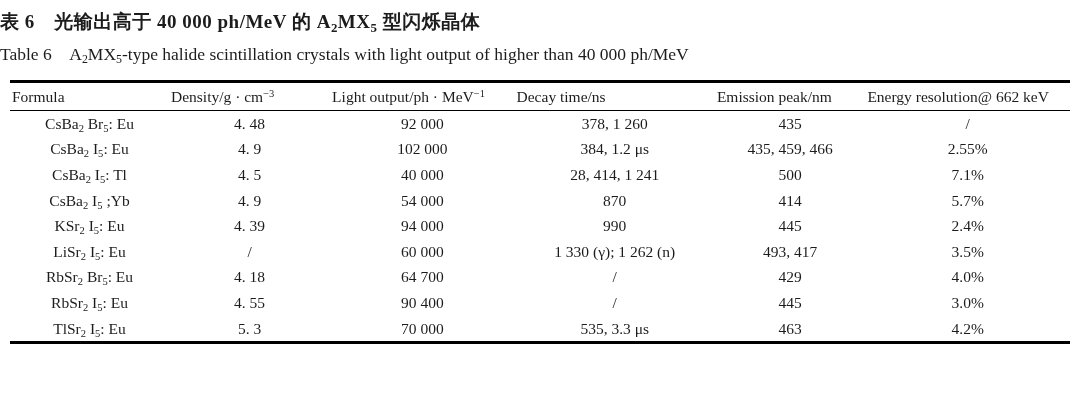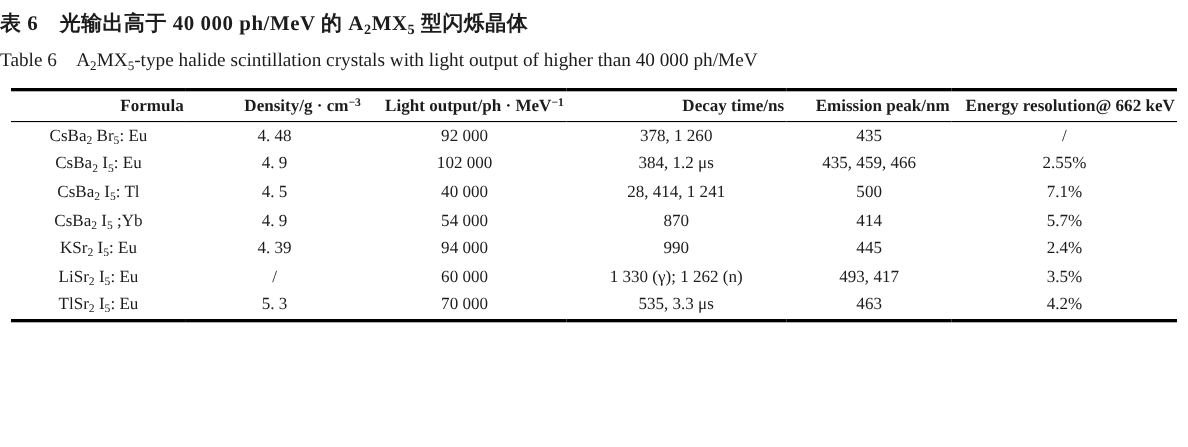--- a/index.html
+++ b/index.html
@@ -33,22 +33,22 @@
   table.data-table {
     width: 1060px;
     margin: 14px auto 0 auto;
     border-collapse: collapse;
     table-layout: fixed;
     border-top: 3px solid #000;
     border-bottom: 3px solid #000;
     font-size: 15.5px;
   }
   table.data-table thead th {
-    font-weight: bold;
-    text-align: right;
+    font-weight: normal;
+    text-align: left;
     vertical-align: middle;
     height: 27px;
     padding: 0 2px;
     border-bottom: 1.5px solid #000;
     white-space: nowrap;
   }
   table.data-table tbody td {
     text-align: center;
     vertical-align: middle;
     height: 25.6px;
@@ -138,20 +138,36 @@
       </tr>
       <tr>
         <td>LiSr<sub>2</sub> I<sub>5</sub>: Eu</td>
         <td>/</td>
         <td>60 000</td>
         <td>1 330 (γ); 1 262 (n)</td>
         <td>493, 417</td>
         <td>3.5%</td>
       </tr>
       <tr>
+        <td>RbSr<sub>2</sub> Br<sub>5</sub>: Eu</td>
+        <td>4. 18</td>
+        <td>64 700</td>
+        <td>/</td>
+        <td>429</td>
+        <td>4.0%</td>
+      </tr>
+      <tr>
+        <td>RbSr<sub>2</sub> I<sub>5</sub>: Eu</td>
+        <td>4. 55</td>
+        <td>90 400</td>
+        <td>/</td>
+        <td>445</td>
+        <td>3.0%</td>
+      </tr>
+      <tr>
         <td>TlSr<sub>2</sub> I<sub>5</sub>: Eu</td>
         <td>5. 3</td>
         <td>70 000</td>
         <td>535, 3.3 μs</td>
         <td>463</td>
         <td>4.2%</td>
       </tr>
     </tbody>
 </table>
 

